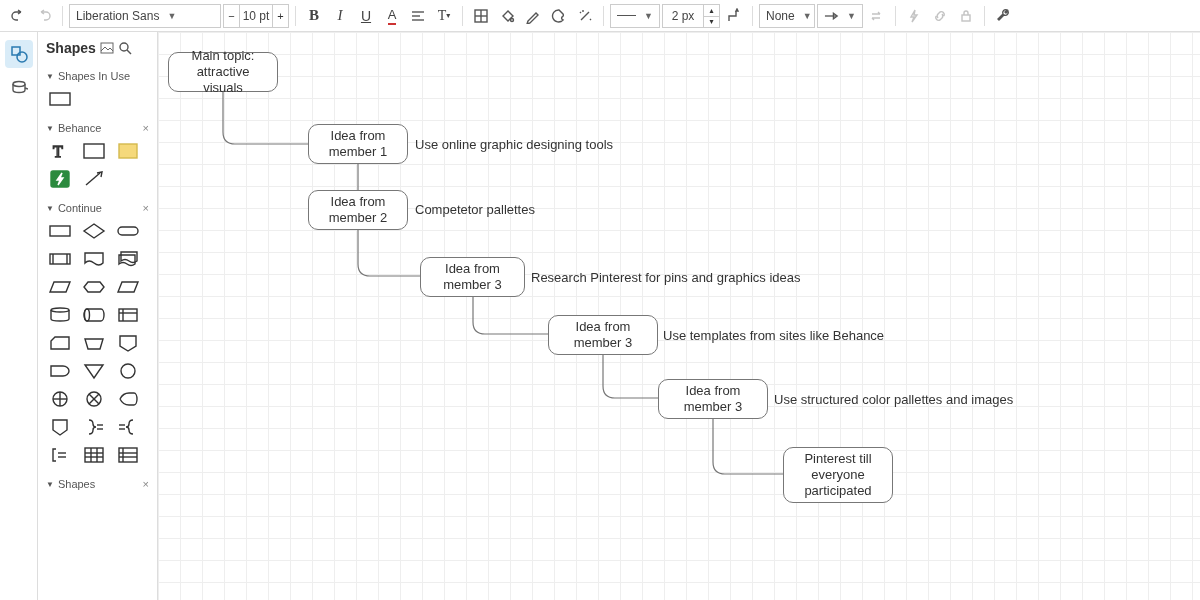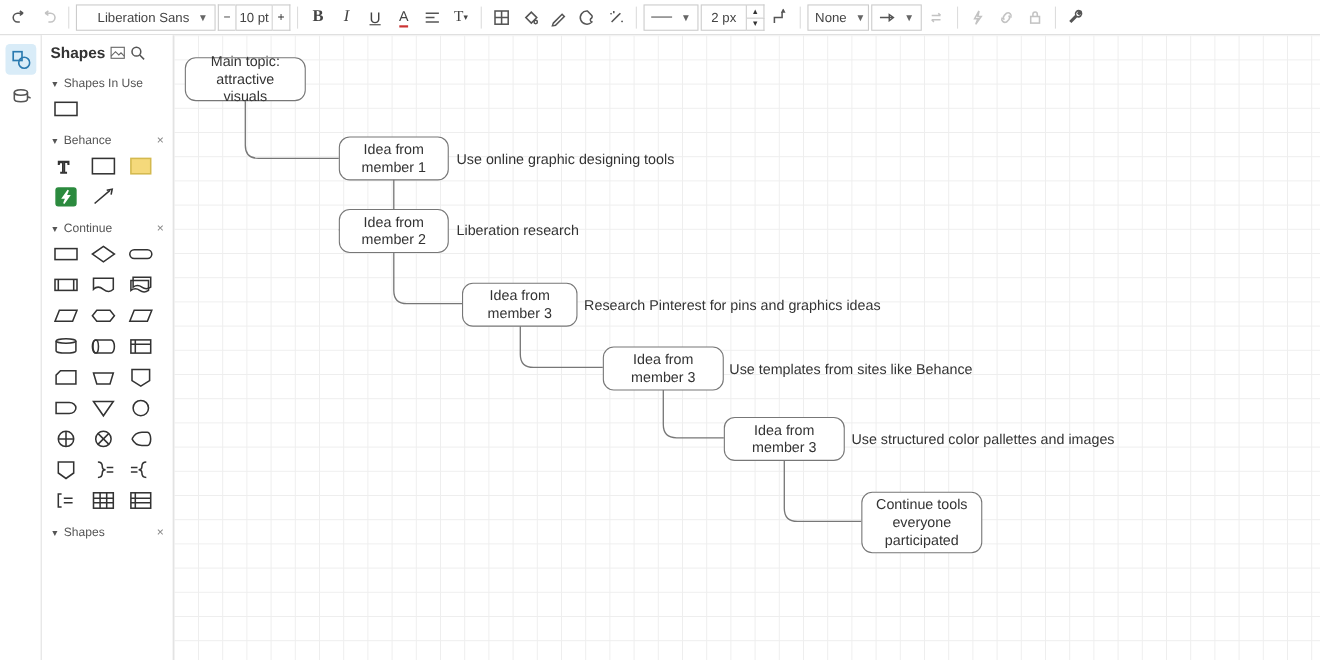--- a/index.html
+++ b/index.html
@@ -141,21 +141,21 @@
         <path d="M11 4 H6 a4 4 0 0 0 0 8 h2 M11 4 l-3 -2 M11 4 l-3 2"></path>
       </svg>
   </div>
   <div class="tb-btn muted">
     <svg class="tb-svg" viewBox="0 0 16 16">
         <path d="M5 4 h5 a4 4 0 0 1 0 8 h-2 M5 4 l3 -2 M5 4 l3 2"></path>
       </svg>
   </div>
   <div class="tb-sep"></div>
 
-  <div class="tb-sel" style="width:127px;justify-content:flex-end">
+  <div class="tb-sel" style="width:152px;justify-content:flex-start">
     <span>Liberation Sans</span>
     <span class="caret">▼</span>
   </div>
 
   <div class="tb-stepper">
     <div class="pm first">−</div>
     <div class="tb-num">10 pt</div>
     <div class="pm">+</div>
   </div>
 
@@ -556,25 +556,25 @@
       </div>
     <div class="node" style="left:390px; top:283px; width:110px;height:40px">
         <span style="white-space:pre-line">Idea from
 member 3</span>
       </div>
     <div class="node" style="left:500px; top:347px; width:110px;height:40px">
         <span style="white-space:pre-line">Idea from
 member 3</span>
       </div>
     <div class="node" style="left:625px; top:415px; width:110px;height:56px">
-        <span style="white-space:pre-line">Continue tools
+        <span style="white-space:pre-line">Pinterest till
 everyone
 participated</span>
       </div>
 
     <div class="note" style="left:257px; top:105px">Use online graphic designing tools</div>
-    <div class="note" style="left:257px; top:170px">Liberation research</div>
+    <div class="note" style="left:257px; top:170px">Competetor pallettes</div>
     <div class="note" style="left:373px; top:238px">Research Pinterest for pins and graphics ideas</div>
     <div class="note" style="left:505px; top:296px">Use templates from sites like Behance</div>
     <div class="note" style="left:616px; top:360px">Use structured color pallettes and images</div>
 
   </div>
 </div>
 
 </body></html>

